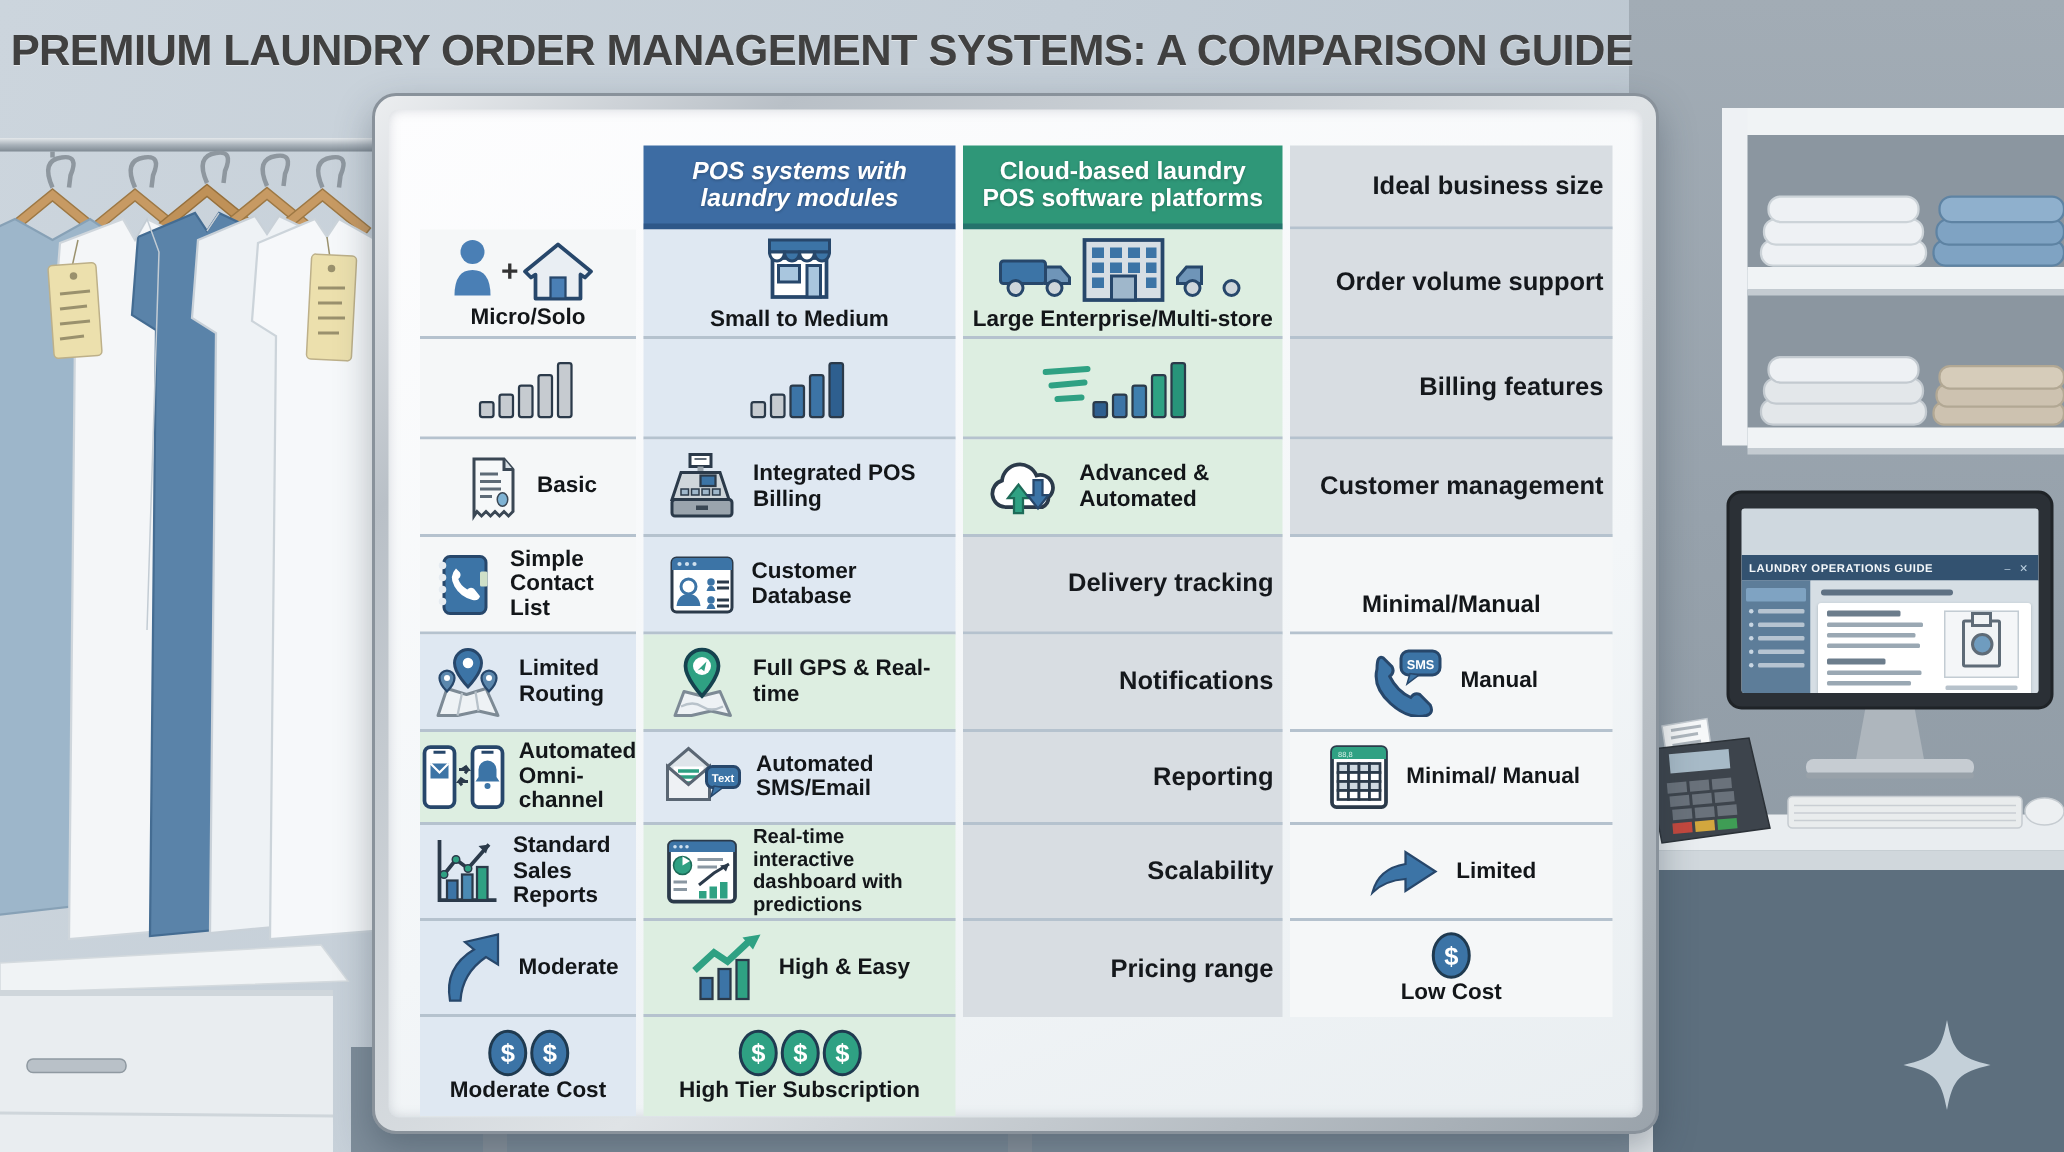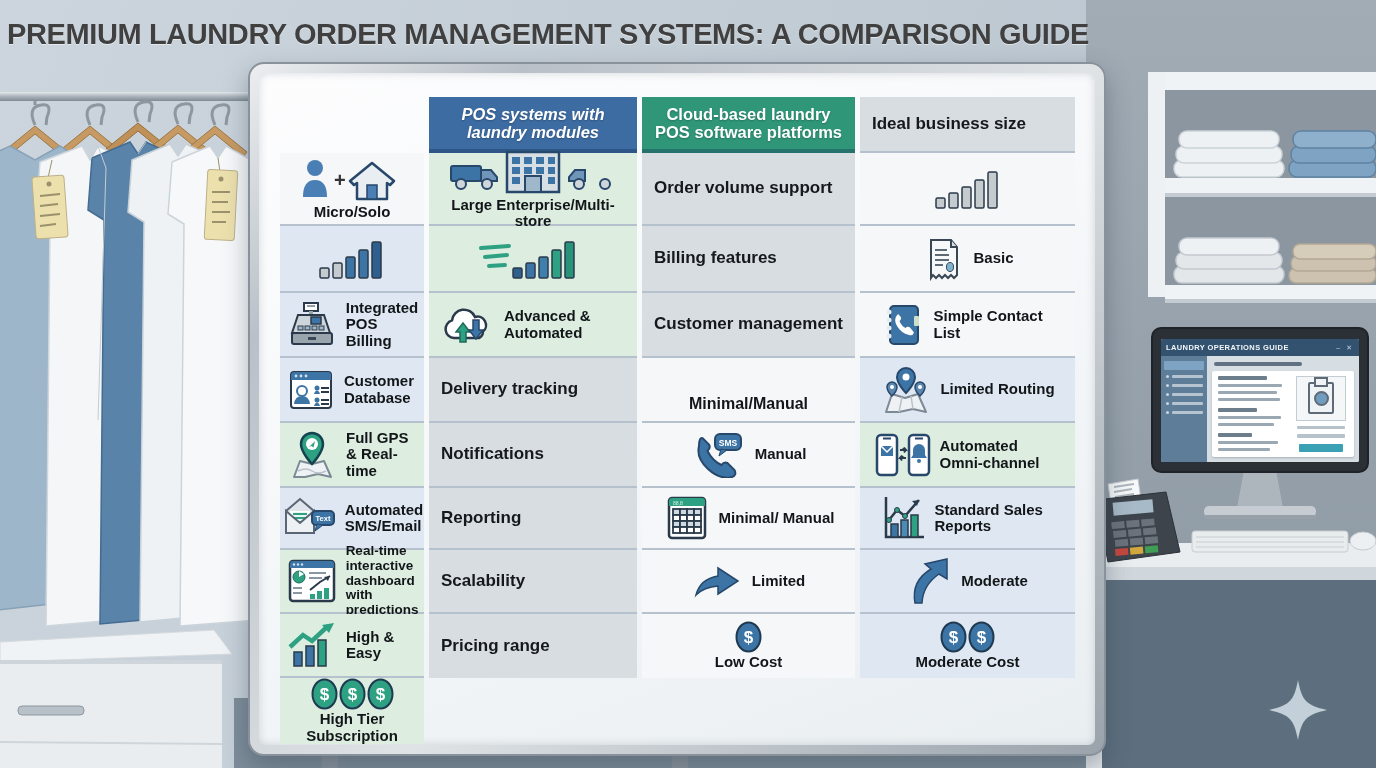--- a/index.html
+++ b/index.html
@@ -51,21 +51,21 @@
   .corner { background:transparent; }
   .hdr {
     color:#fff; font-weight:700; font-size:16.5px; line-height:1.12;
     display:flex; align-items:center; justify-content:center; text-align:center;
     padding:3px 6px; border-bottom:4px solid rgba(20,50,85,.35);
     text-shadow:0 1px 2px rgba(0,0,0,.25);
   }
   .lbl {
     background:#d8dde2; border-bottom:2px solid #b5c2ce;
     font-weight:700; font-size:17px; color:#15181c; line-height:1.08;
-    display:flex; align-items:center; padding:0 6px 0 12px;
+    display:flex; align-items:center; padding:0 6px 0 12px;justify-content:flex-end;
   }
   .cell {
     display:flex; align-items:center; justify-content:center; gap:8px;
     border-bottom:2px solid #b5c2ce; padding:3px 6px;
   }
   .cell.c0 { background:#f5f7f8; } .cell.c1 { background:#dfe8f2; } .cell.c2 { background:#ddeee1; }
   .cell .txt { font-weight:700; font-size:15px; color:#131619; line-height:1.1; }
   .cell.inline .txt { text-align:left; max-width:122px; }
   .cell.stacked { flex-direction:column; gap:1px; }
   .cell.stacked .txt { text-align:center; }
@@ -74,21 +74,21 @@
   .lastrow { border-bottom:none !important; }
   .ic { flex:0 0 auto; display:flex; align-items:center; justify-content:center; }
   .coins { display:flex; gap:1px; }
 
   
   #monitor-ui {
     position:absolute; left:1161px; top:339px; width:198px; height:123px;
     background:#cfd8df; overflow:hidden; border-radius:2px;
   }
   .m-titlebar { height:17px; background:#335270; display:flex; align-items:center;
-    justify-content:space-between; padding:0 5px; }
+    justify-content:space-between; padding:0 5px;margin-top:31px; }
   .m-title { color:#f2f6f9; font-size:7.5px; font-weight:700; letter-spacing:.4px; }
   .m-tb-icons { color:#bcd0e0; font-size:7px; letter-spacing:2px; }
   .m-body { display:flex; height:106px; }
   .m-side { width:46px; background:#5d7d99; padding-top:5px; }
   .m-side .active { height:9px; background:#7fa3c2; margin:0 3px 5px 3px; border-radius:1px; }
   .m-side .item { display:flex; align-items:center; gap:3px; margin:0 4px 6px 5px; }
   .m-side .dot { width:3px; height:3px; border-radius:50%; background:#c8d6e2; }
   .m-side .bar { height:3px; background:rgba(255,255,255,.55); border-radius:1px; flex:1; }
   .m-main { flex:1; background:#d6dee4; padding:4px 5px; }
   .m-head { height:4px; width:62%; background:#5f7183; border-radius:2px; margin:2px 0 5px 2px; }
@@ -352,20 +352,37 @@
             <svg width="104" height="46" viewBox="0 0 104 46">
               <circle cx="15" cy="11" r="8" fill="#4a7fb5"></circle>
               <path d="M3,40 q0,-17 12,-17 q12,0 12,17 z" fill="#4a7fb5"></path>
               <text x="34" y="30" font-size="20" font-weight="bold" fill="#333" font-family="Liberation Sans, sans-serif">+</text>
               <path d="M50,24 L72,6 L94,24 l-4,4 -3,-2 v16 h-30 v-16 l-3,2 z" fill="#e9eef3" stroke="#27476b" stroke-width="2.5" stroke-linejoin="round"></path>
               <rect x="67" y="28" width="10" height="14" fill="#4a7fb5" stroke="#27476b" stroke-width="1.5"></rect>
             </svg>
           </div>
           <div class="txt">Micro/Solo</div>
         </div>
+        <div class="cell c1 stacked">
+          <div class="ic">
+            <svg width="56" height="48" viewBox="0 0 56 48">
+              <rect x="10" y="16" width="36" height="26" fill="#fff" stroke="#27476b" stroke-width="2.5"></rect>
+              <rect x="8" y="4" width="40" height="8" fill="#3c74a6" stroke="#27476b" stroke-width="2"></rect>
+              <g stroke="#27476b" stroke-width="2">
+                <path d="M8,12 a5,6 0 0 0 10,0 z" fill="#fff"></path>
+                <path d="M18,12 a5,6 0 0 0 10,0 z" fill="#3c74a6"></path>
+                <path d="M28,12 a5,6 0 0 0 10,0 z" fill="#fff"></path>
+                <path d="M38,12 a5,6 0 0 0 10,0 z" fill="#3c74a6"></path>
+              </g>
+              <rect x="14" y="21" width="14" height="11" fill="#a9c6de" stroke="#27476b" stroke-width="2"></rect>
+              <rect x="33" y="21" width="9" height="21" fill="#a9c6de" stroke="#27476b" stroke-width="2"></rect>
+            </svg>
+          </div>
+          <div class="txt">Small to Medium</div>
+        </div>
         <div class="cell c2 stacked">
           <div class="ic">
             <svg width="168" height="48" viewBox="0 0 168 48">
               <g>
                 <rect x="2" y="18" width="30" height="15" rx="2" fill="#3c74a6" stroke="#27476b" stroke-width="2"></rect>
                 <path d="M32,22 h10 l6,7 v4 h-16 z" fill="#6f95b8" stroke="#27476b" stroke-width="2"></path>
                 <circle cx="12" cy="36" r="5" fill="#cfd6db" stroke="#27476b" stroke-width="2"></circle>
                 <circle cx="38" cy="36" r="5" fill="#cfd6db" stroke="#27476b" stroke-width="2"></circle>
               </g>
               <g>

